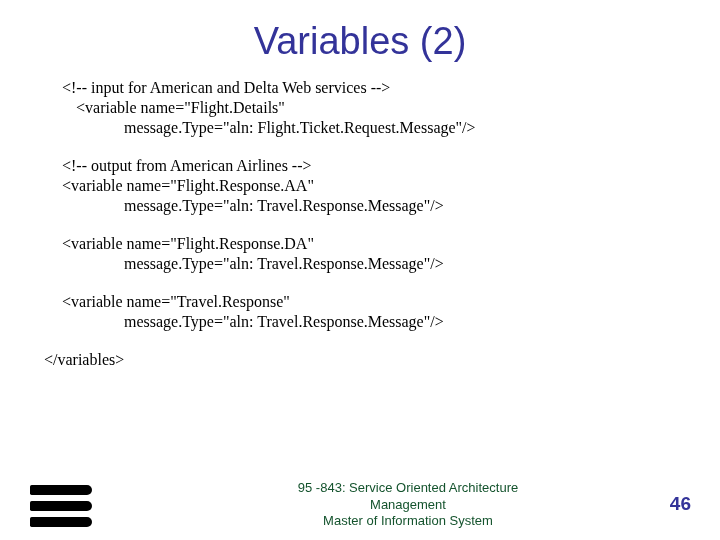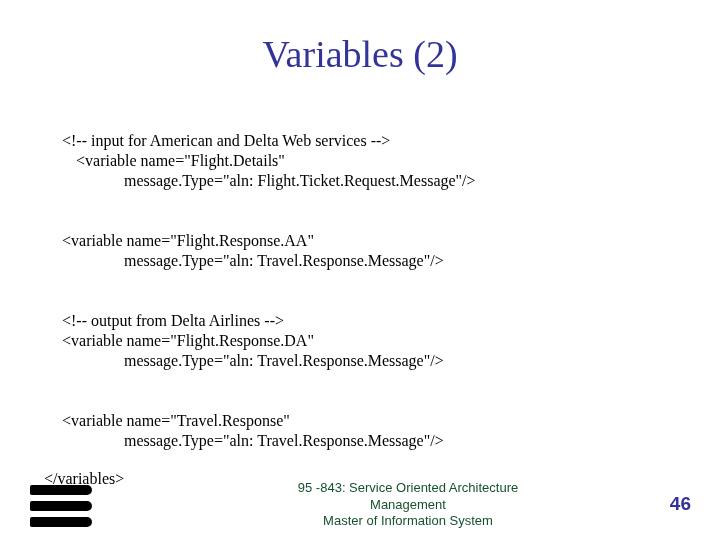--- a/index.html
+++ b/index.html
@@ -5,36 +5,36 @@
   * { margin: 0; padding: 0; box-sizing: border-box; }
   body {
     width: 720px;
     height: 540px;
     background: #ffffff;
     font-family: "Times New Roman", Times, serif;
     position: relative;
     overflow: hidden;
   }
   .title {
-    font-family: Liberation Serif, serif;
+    font-family: Liberation Sans, sans-serif;
     font-size: 38px;
     color: #333399;
     text-align: center;
-    padding-top: 32px;
+    padding-top: 20px;
     padding-bottom: 15px;
     font-weight: 400;
   }
   .content {
     padding-left: 62px;
     padding-right: 40px;
     font-size: 16px;
     line-height: 1.25;
     color: #000000;
   }
-  .block { margin-bottom: 18px; margin-top: 40px; }
+  .block { margin-bottom: 18px; }
   .indent1 { padding-left: 14px; }
   .indent2 { padding-left: 62px; }
   .footer {
     position: absolute;
     left: 0;
     bottom: 7px;
     width: 100%;
     height: 56px;
   }
   .logo {
@@ -80,26 +80,26 @@
 
 <div class="content">
 
   <div class="block">
     <div>&lt;!-- input for American and Delta Web services --&gt;</div>
     <div class="indent1">&lt;variable name="Flight.Details"</div>
     <div class="indent2">message.Type="aln: Flight.Ticket.Request.Message"/&gt;</div>
   </div>
 
   <div class="block">
+    <div>&lt;!-- output from American Airlines --&gt;</div>
     <div>&lt;variable name="Flight.Response.AA"</div>
     <div class="indent2">message.Type="aln: Travel.Response.Message"/&gt;</div>
   </div>
 
   <div class="block">
-    <div>&lt;!-- output from Delta Airlines --&gt;</div>
     <div>&lt;variable name="Flight.Response.DA"</div>
     <div class="indent2">message.Type="aln: Travel.Response.Message"/&gt;</div>
   </div>
 
   <div class="block">
     <div>&lt;variable name="Travel.Response"</div>
     <div class="indent2">message.Type="aln: Travel.Response.Message"/&gt;</div>
   </div>
 
   <div style="margin-left:-18px;">&lt;/variables&gt;</div>

